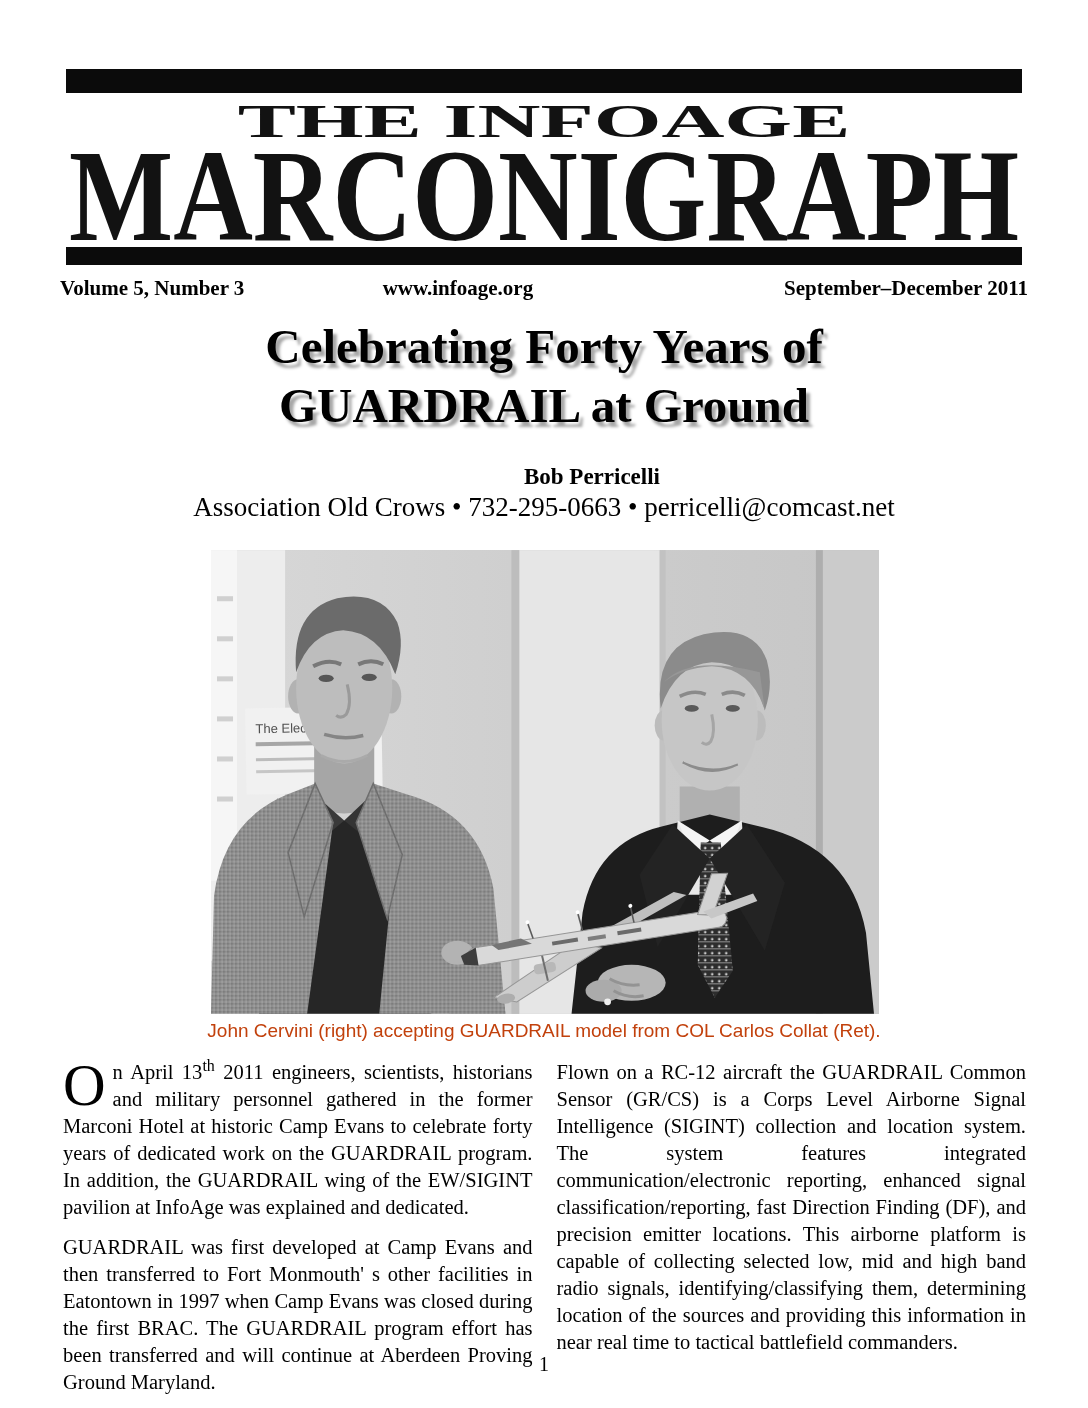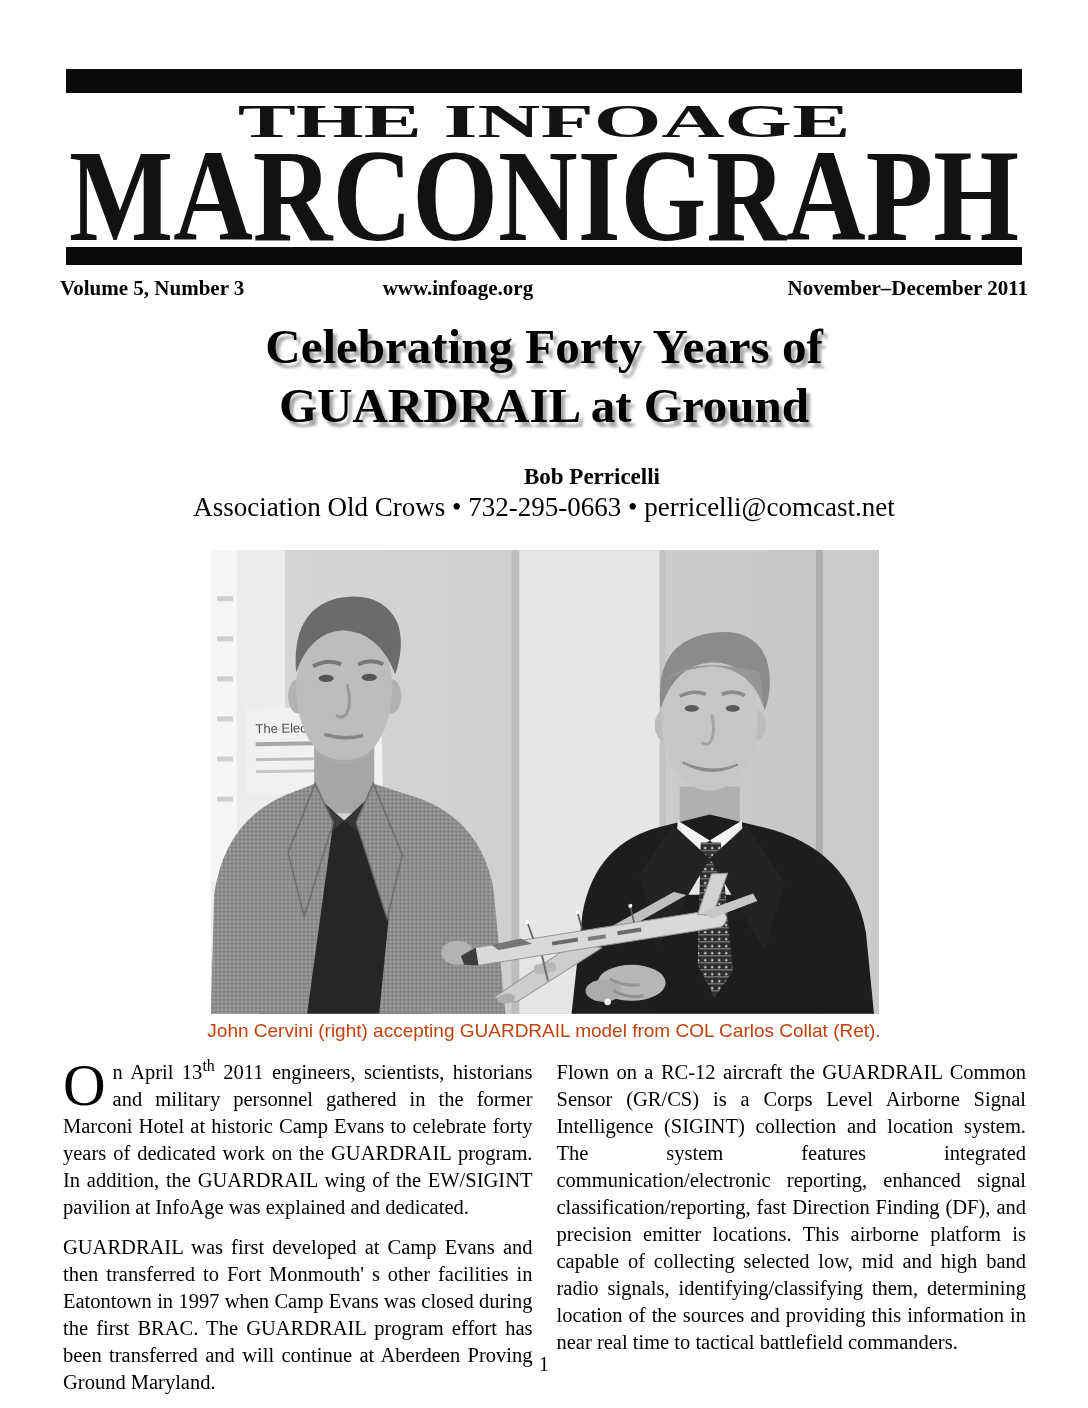--- a/index.html
+++ b/index.html
@@ -57,21 +57,21 @@
     <svg class="masthead-art" viewBox="0 0 952 154" preserveAspectRatio="none">
       <text class="kicker" x="476" y="44" text-anchor="middle" textLength="610" lengthAdjust="spacingAndGlyphs">THE INFOAGE</text>
       <text class="title" x="476" y="147" text-anchor="middle" textLength="946" lengthAdjust="spacingAndGlyphs">MARCONIGRAPH</text>
     </svg>
     <div class="bar bottom"></div>
   </div>
 
   <div class="issue-line">
     <span class="cell">Volume 5, Number 3</span>
     <span class="cell c">www.infoage.org</span>
-    <span class="cell r">November–December 2011</span>
+    <span class="cell r">September–December 2011</span>
   </div>
 
   <div class="headline">
     <div>Celebrating Forty Years of</div>
     <div>GUARDRAIL at Ground</div>
   </div>
 
   <div class="byline">Bob Perricelli</div>
   <div class="contact">Association Old Crows • 732-295-0663 • perricelli@comcast.net</div>
 

